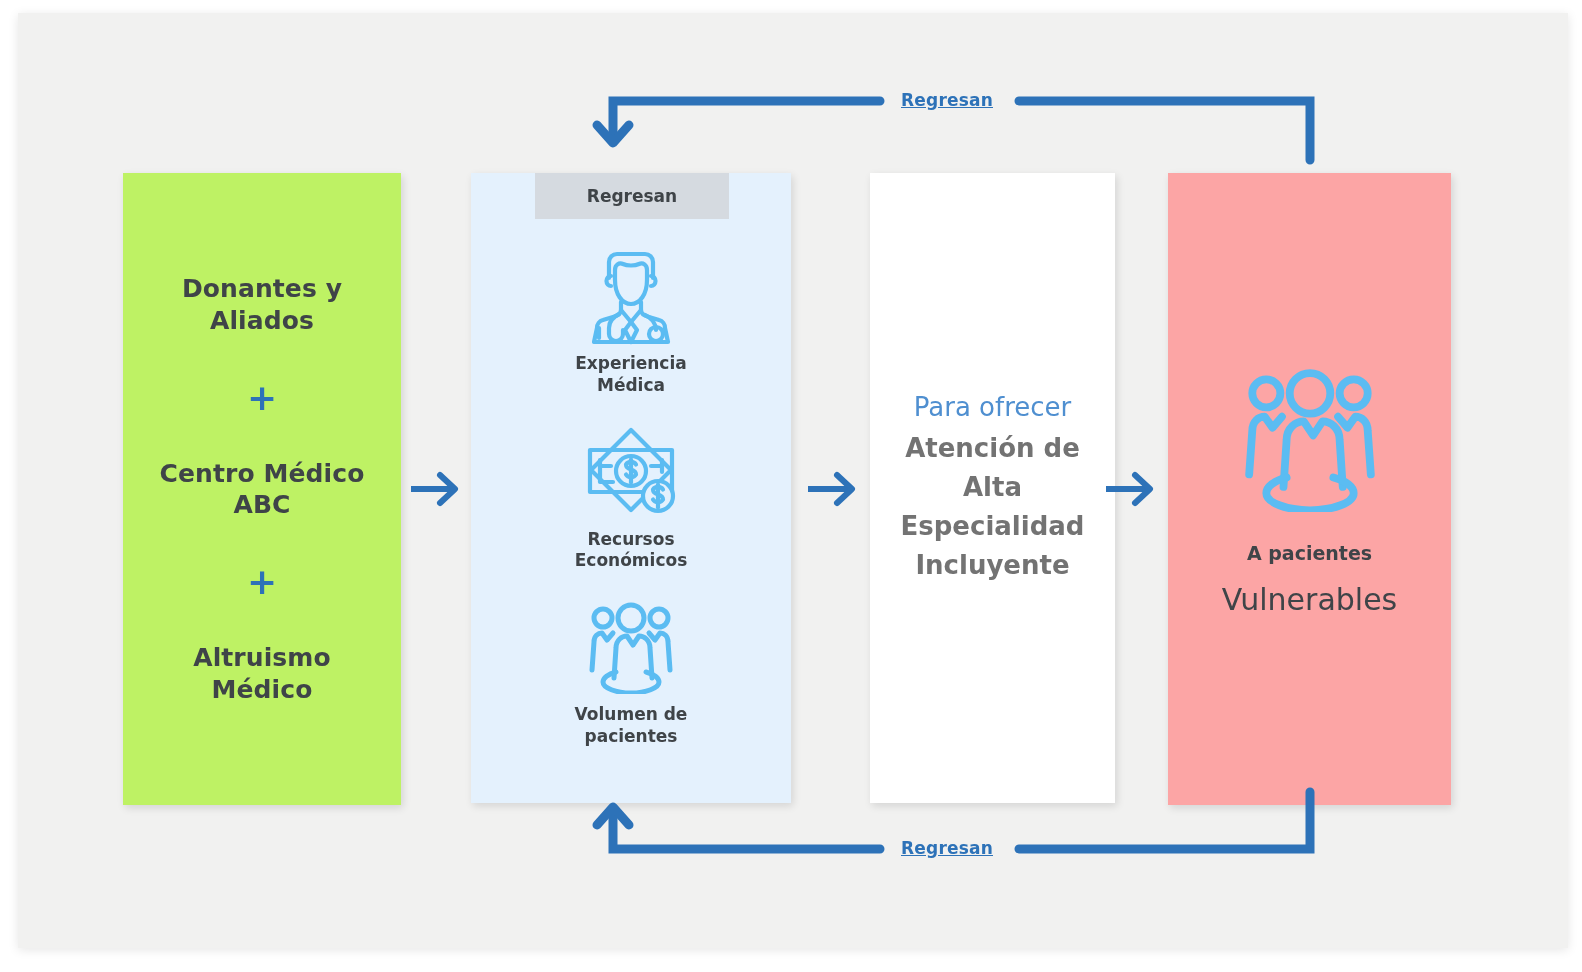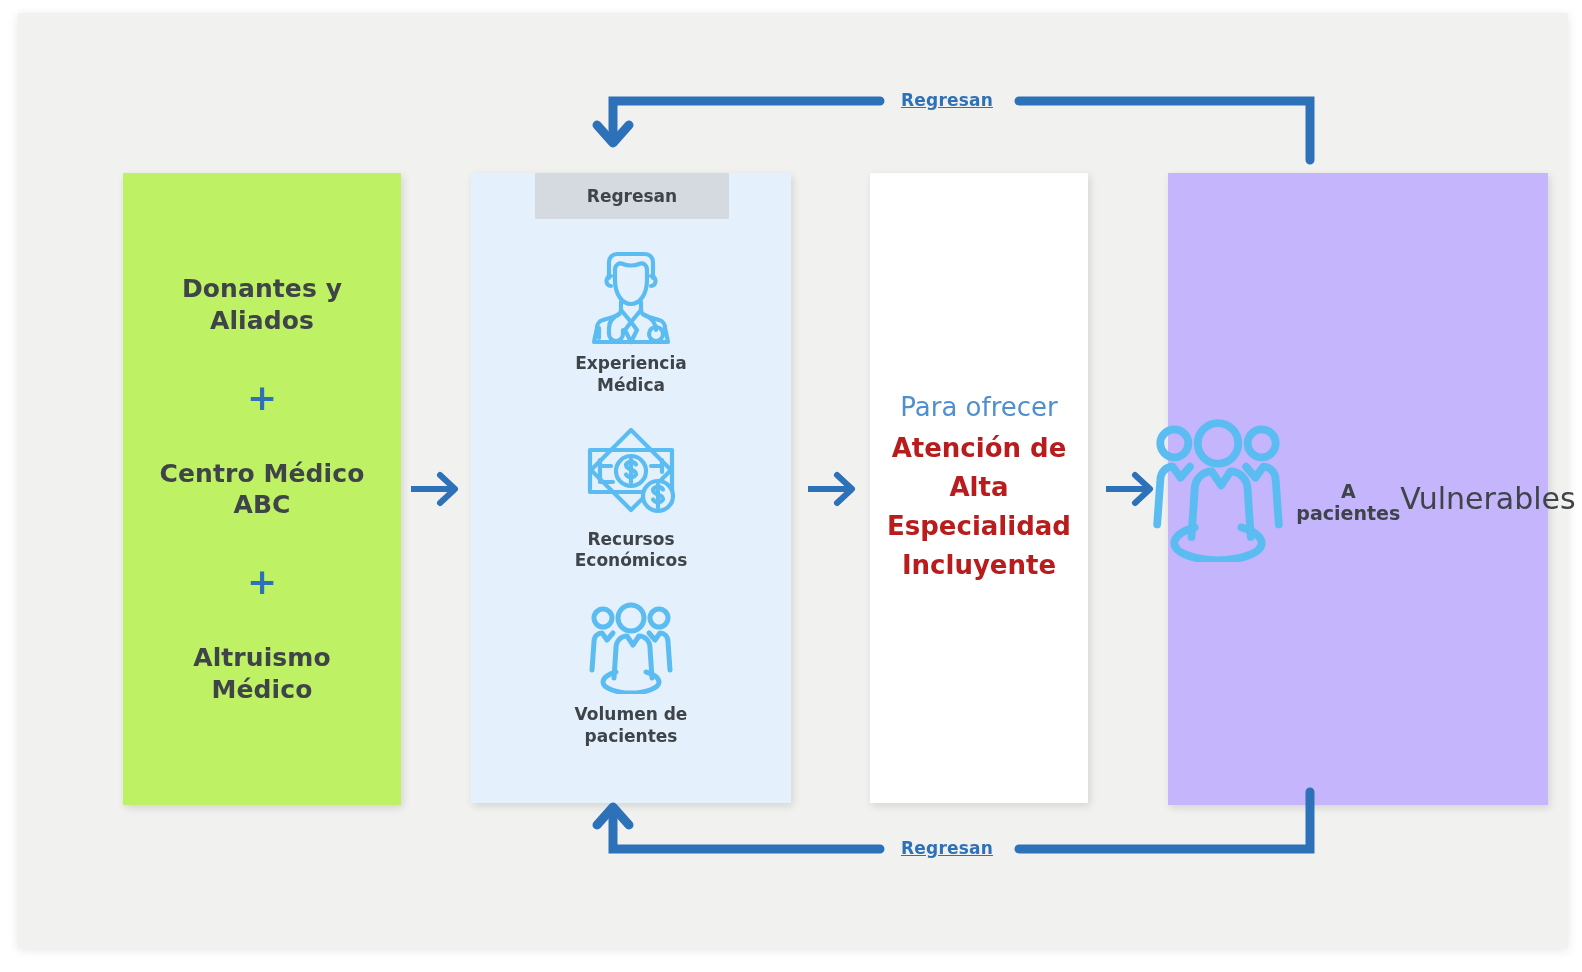--- a/index.html
+++ b/index.html
@@ -109,53 +109,53 @@
     font-weight: bold;
     color: #3f4448;
     text-align: center;
     line-height: 1.28;
   }
 
   
   #panel-purpose {
     left: 852px;
     top: 160px;
-    width: 218px;
+    width: 245px;
     height: 630px;
     background: #ffffff;
     display: flex;
     flex-direction: column;
     align-items: center;
     justify-content: center;
     padding: 0 6px;
   }
   .purpose-lead {
     font-size: 26px;
     color: #4f8fd0;
     text-align: center;
     line-height: 1.28;
   }
   .purpose-strong {
     font-size: 26px;
     font-weight: bold;
-    color: #b91c1c;
+    color: #737373;
     text-align: center;
     line-height: 1.5;
     margin-top: 4px;
   }
 
   
   #panel-patients {
     left: 1150px;
     top: 160px;
-    width: 380px;
+    width: 283px;
     height: 632px;
-    background: #c4b5fd;
-    display: flex;
-    flex-direction: row;
+    background: #fca5a5;
+    display: flex;
+    flex-direction: column;
     align-items: center;
     justify-content: center;
   }
   #patients-title {
     margin-top: 26px;
     font-size: 19px;
     font-weight: bold;
     color: #3f4448;
     text-align: center;
   }

